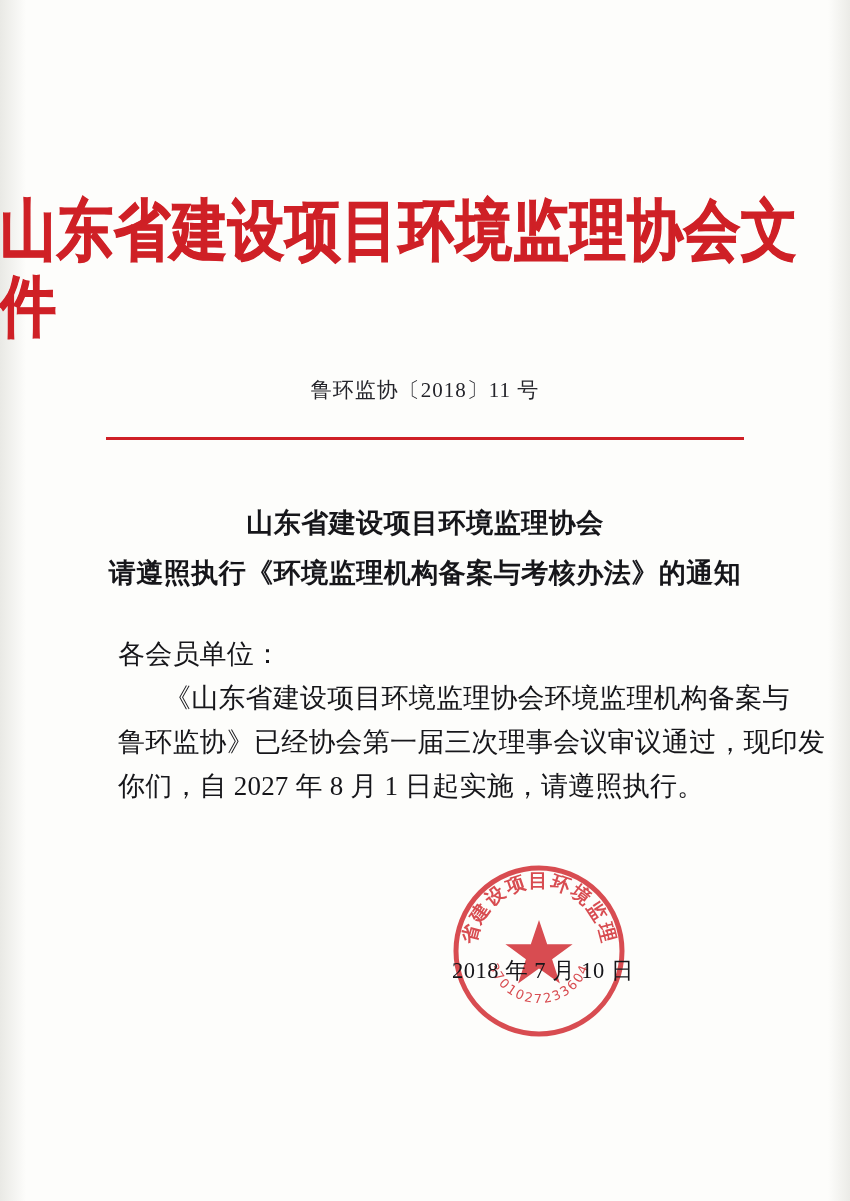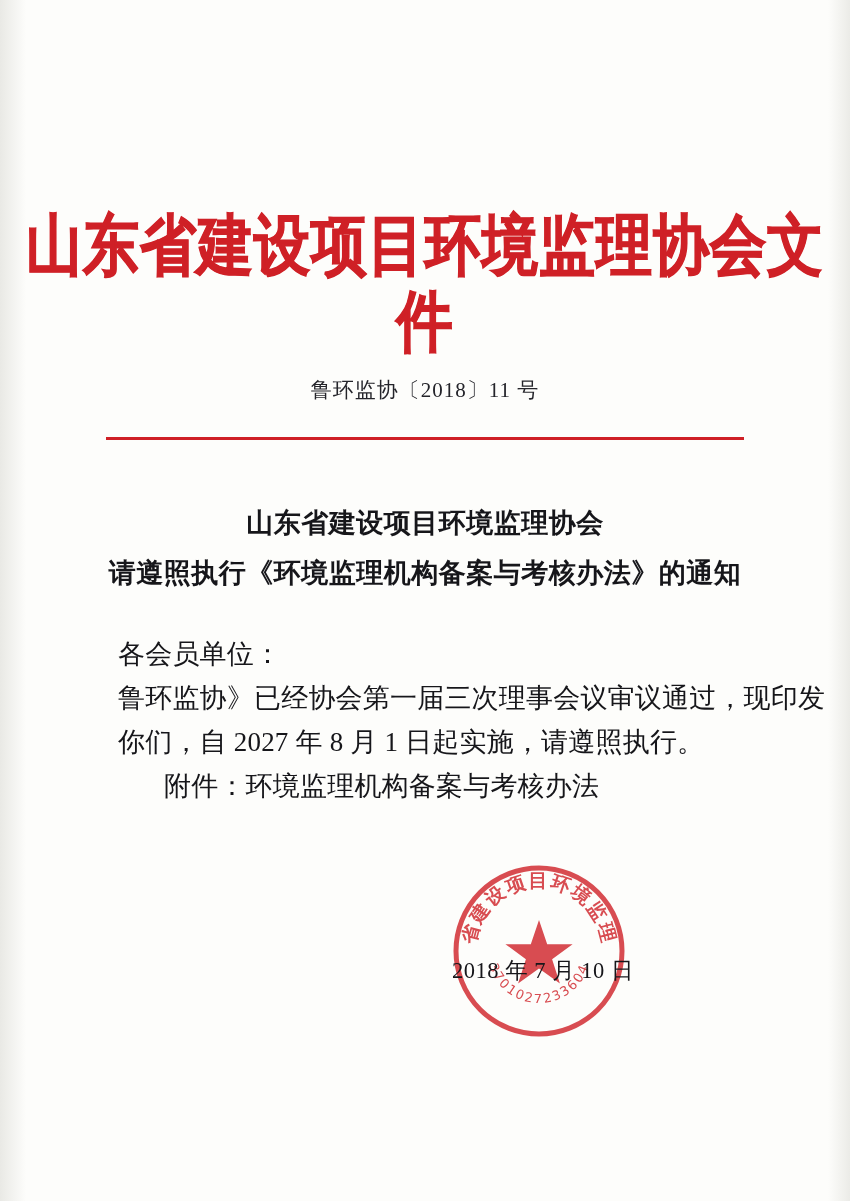--- a/index.html
+++ b/index.html
@@ -33,24 +33,23 @@
     content: "";
     position: absolute;
     right: 0; top: 0; bottom: 0;
     width: 22px;
     background: linear-gradient(to left, #ebebe7, rgba(255,255,255,0));
     pointer-events: none;
   }
 
   .doc-header {
     position: absolute;
-    top: 208px;
+    top: 193px;
     left: 0;
     width: 100%;
-    text-align: center;
   }
   .doc-header-title {
     font-family: "DejaVu Sans", "Liberation Sans", sans-serif;
     font-weight: bold;
     font-size: 56px;
     letter-spacing: 1px;
     color: #cf2026;
     line-height: 1.15;
     -webkit-text-stroke: 1px #cf2026;
     transform: scaleY(1.18);
@@ -145,23 +144,23 @@
 
   <div class="red-rule"></div>
 
   <div class="title-block">
     <div class="title-line">山东省建设项目环境监理协会</div>
     <div class="title-line">请遵照执行《环境监理机构备案与考核办法》的通知</div>
   </div>
 
   <div class="body-block">
     <div class="body-line indent1">各会员单位：</div>
+    <div class="body-line indent2">《山东省建设项目环境监理协会环境监理机构备案与</div>
     <div class="body-line">鲁环监协》已经协会第一届三次理事会议审议通过，现印发</div>
     <div class="body-line">你们，自 2027 年 8 月 1 日起实施，请遵照执行。</div>
-    <div class="body-line indent2">附件：环境监理机构备案与考核办法</div>
   </div>
 
   <div class="seal">
     <svg width="178" height="178" viewBox="0 0 178 178" aria-hidden="true">
       <circle cx="89" cy="89" r="83" fill="none" stroke="#d0262c" stroke-width="5"></circle>
       <path id="sealTopArc" d="M 89,89 m -64,0 a 64,64 0 1,1 128,0" fill="none" stroke="none"></path>
       <path id="sealBottomArc" d="M 89,89 m -52,0 a 52,52 0 1,0 104,0" fill="none" stroke="none"></path>
       <text font-family="'DejaVu Sans','Liberation Sans',sans-serif" font-size="19" font-weight="bold" fill="#d0262c" letter-spacing="2">
         <textPath href="#sealTopArc" startOffset="50%" text-anchor="middle" id="seal-top-text">山东省建设项目环境监理协会</textPath>
       </text>

